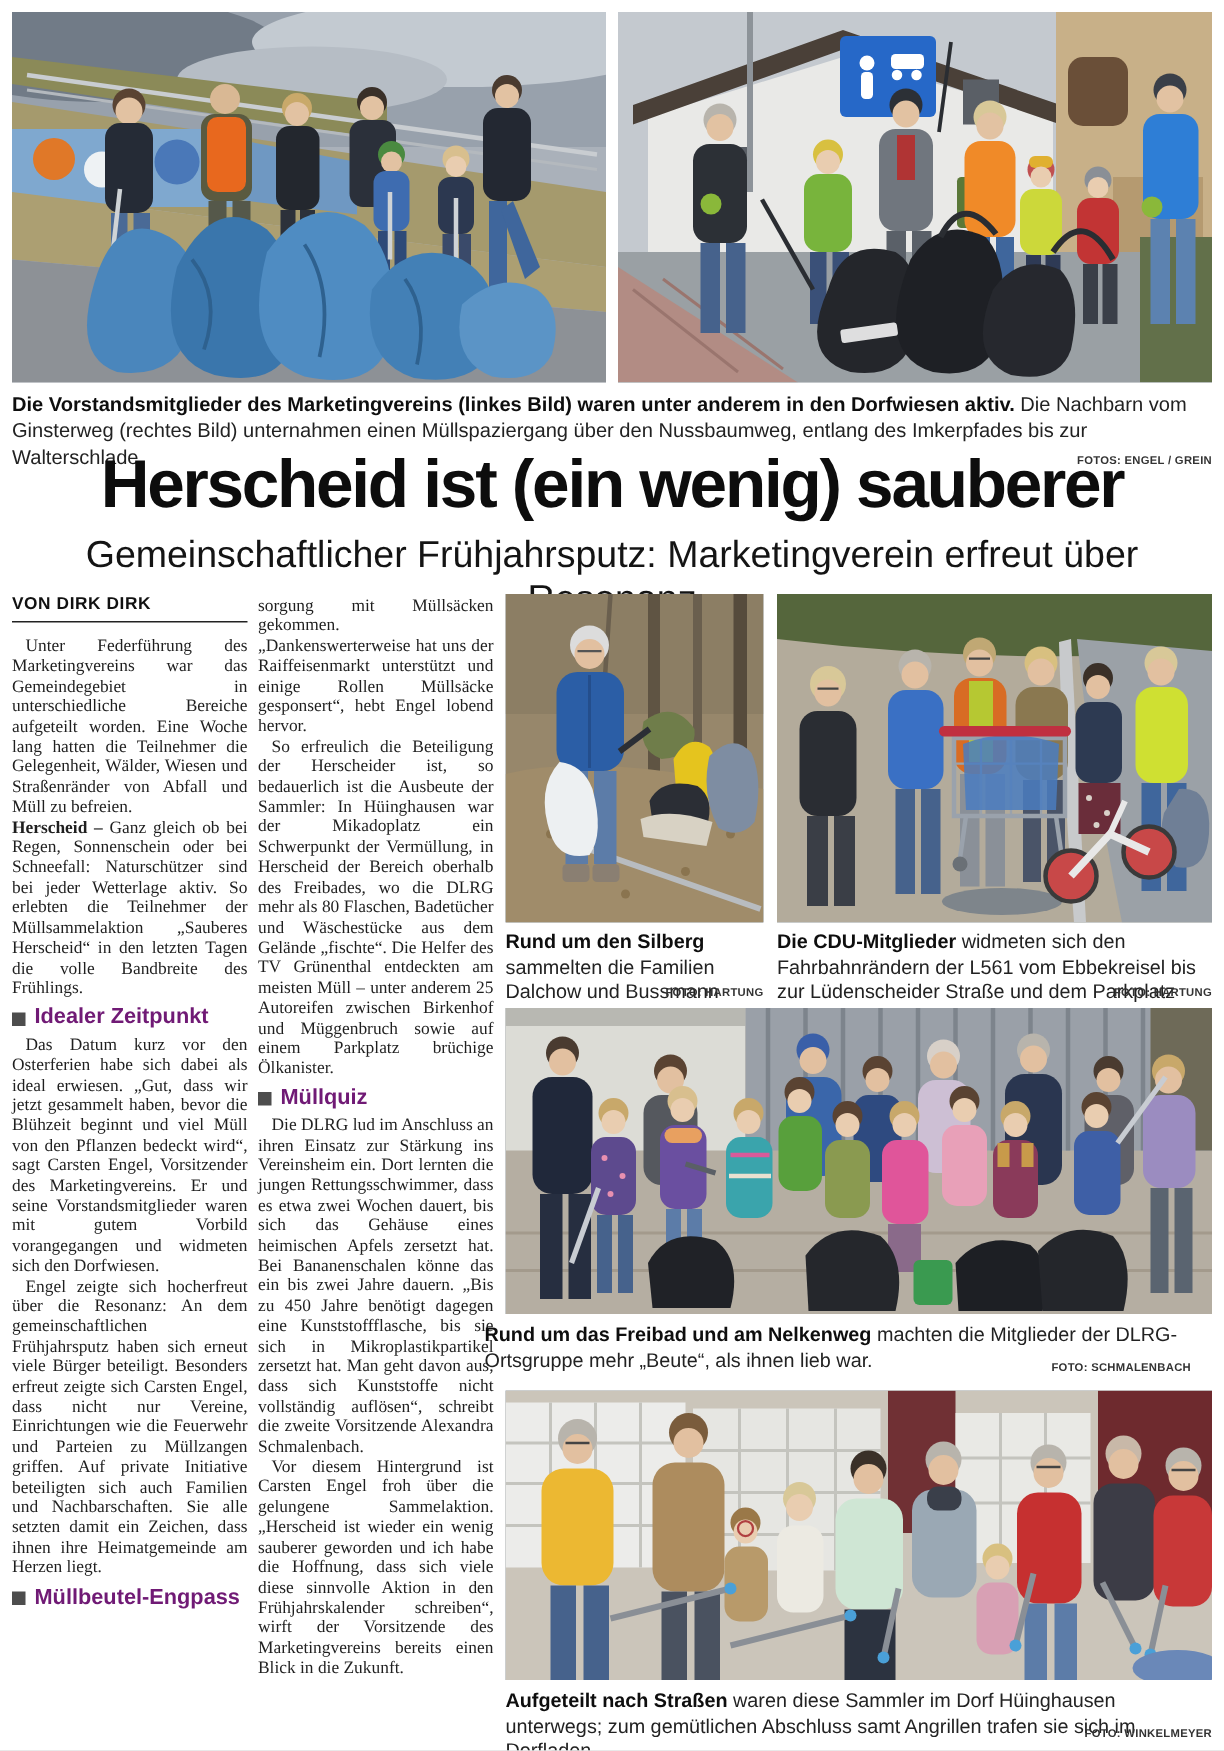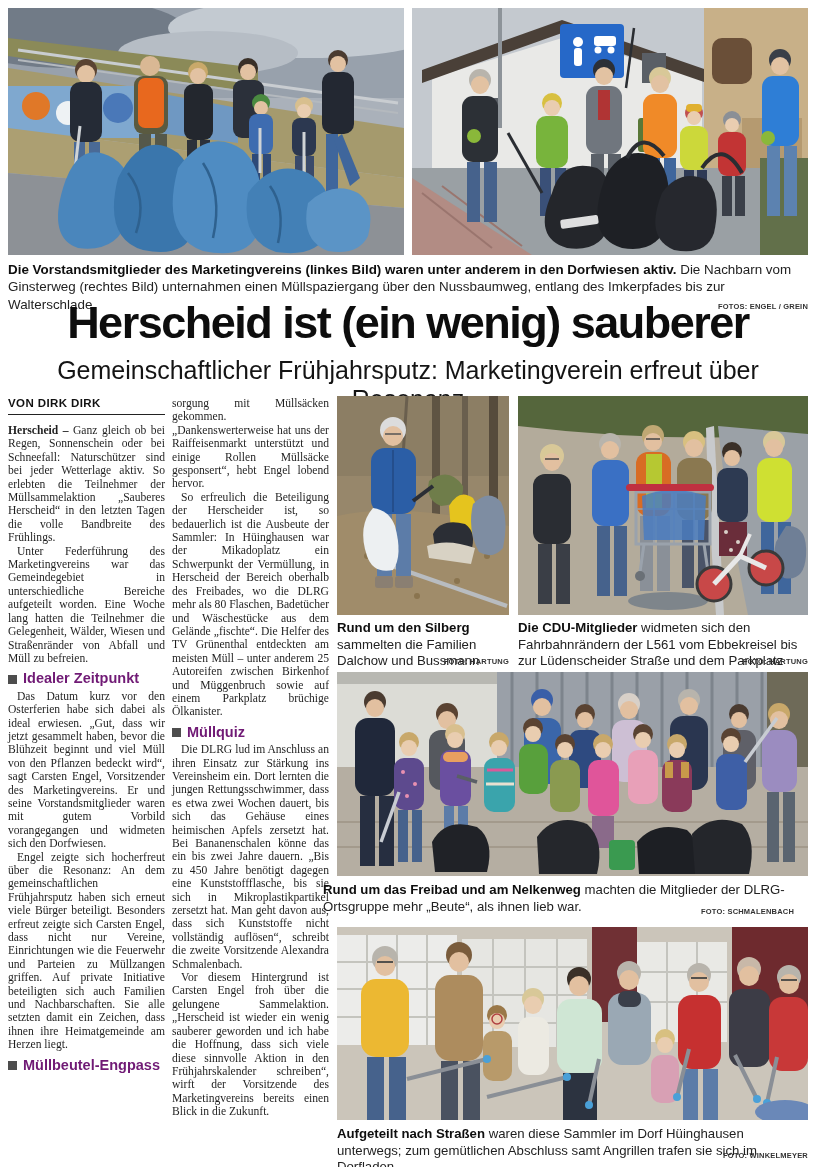--- a/index.html
+++ b/index.html
@@ -194,22 +194,22 @@
     <span class="lead">Die Vorstandsmitglieder des Marketingvereins (linkes Bild) waren unter anderem in den Dorfwiesen aktiv.</span><span> Die Nachbarn vom Ginsterweg (rechtes Bild) unternahmen einen Müllspaziergang über den Nussbaumweg, entlang des Imkerpfades bis zur Walterschlade.</span>
     <span class="credit">FOTOS: ENGEL / GREIN</span>
   </div>
 
   <div id="headline">Herscheid ist (ein wenig) sauberer</div>
   <div id="subheadline">Gemeinschaftlicher Frühjahrsputz: Marketingverein erfreut über Resonanz</div>
 
   <div id="byline">VON DIRK DIRK</div>
 
   <div class="col" id="col1">
+    <p class="para">Unter Federführung des Marketingvereins war das Gemeindegebiet in unterschiedliche Bereiche aufgeteilt worden. Eine Woche lang hatten die Teilnehmer die Gelegenheit, Wälder, Wiesen und Straßenränder von Abfall und Müll zu befreien.</p>
     <p class="para first"><span class="plead">Herscheid –</span><span> Ganz gleich ob bei Regen, Sonnenschein oder bei Schneefall: Naturschützer sind bei jeder Wetterlage aktiv. So erlebten die Teilnehmer der Müllsammelaktion „Sauberes Herscheid“ in den letzten Tagen die volle Bandbreite des Frühlings.</span></p>
-    <p class="para">Unter Federführung des Marketingvereins war das Gemeindegebiet in unterschiedliche Bereiche aufgeteilt worden. Eine Woche lang hatten die Teilnehmer die Gelegenheit, Wälder, Wiesen und Straßenränder von Abfall und Müll zu befreien.</p>
     <h3 class="sechead">
         <span class="secbullet"></span>
         <span>Idealer Zeitpunkt</span>
       </h3>
     <p class="para">Das Datum kurz vor den Osterferien habe sich dabei als ideal erwiesen. „Gut, dass wir jetzt gesammelt haben, bevor die Blühzeit beginnt und viel Müll von den Pflanzen bedeckt wird“, sagt Carsten Engel, Vorsitzender des Marketingvereins. Er und seine Vorstandsmitglieder waren mit gutem Vorbild vorangegangen und widmeten sich den Dorfwiesen.</p>
     <p class="para">Engel zeigte sich hocherfreut über die Resonanz: An dem gemeinschaftlichen Frühjahrsputz haben sich erneut viele Bürger beteiligt. Besonders erfreut zeigte sich Carsten Engel, dass nicht nur Vereine, Einrichtungen wie die Feuerwehr und Parteien zu Müllzangen griffen. Auf private Initiative beteiligten sich auch Familien und Nachbarschaften. Sie alle setzten damit ein Zeichen, dass ihnen ihre Heimatgemeinde am Herzen liegt.</p>
     <h3 class="sechead">
         <span class="secbullet"></span>
         <span>Müllbeutel-Engpass</span>
       </h3>

